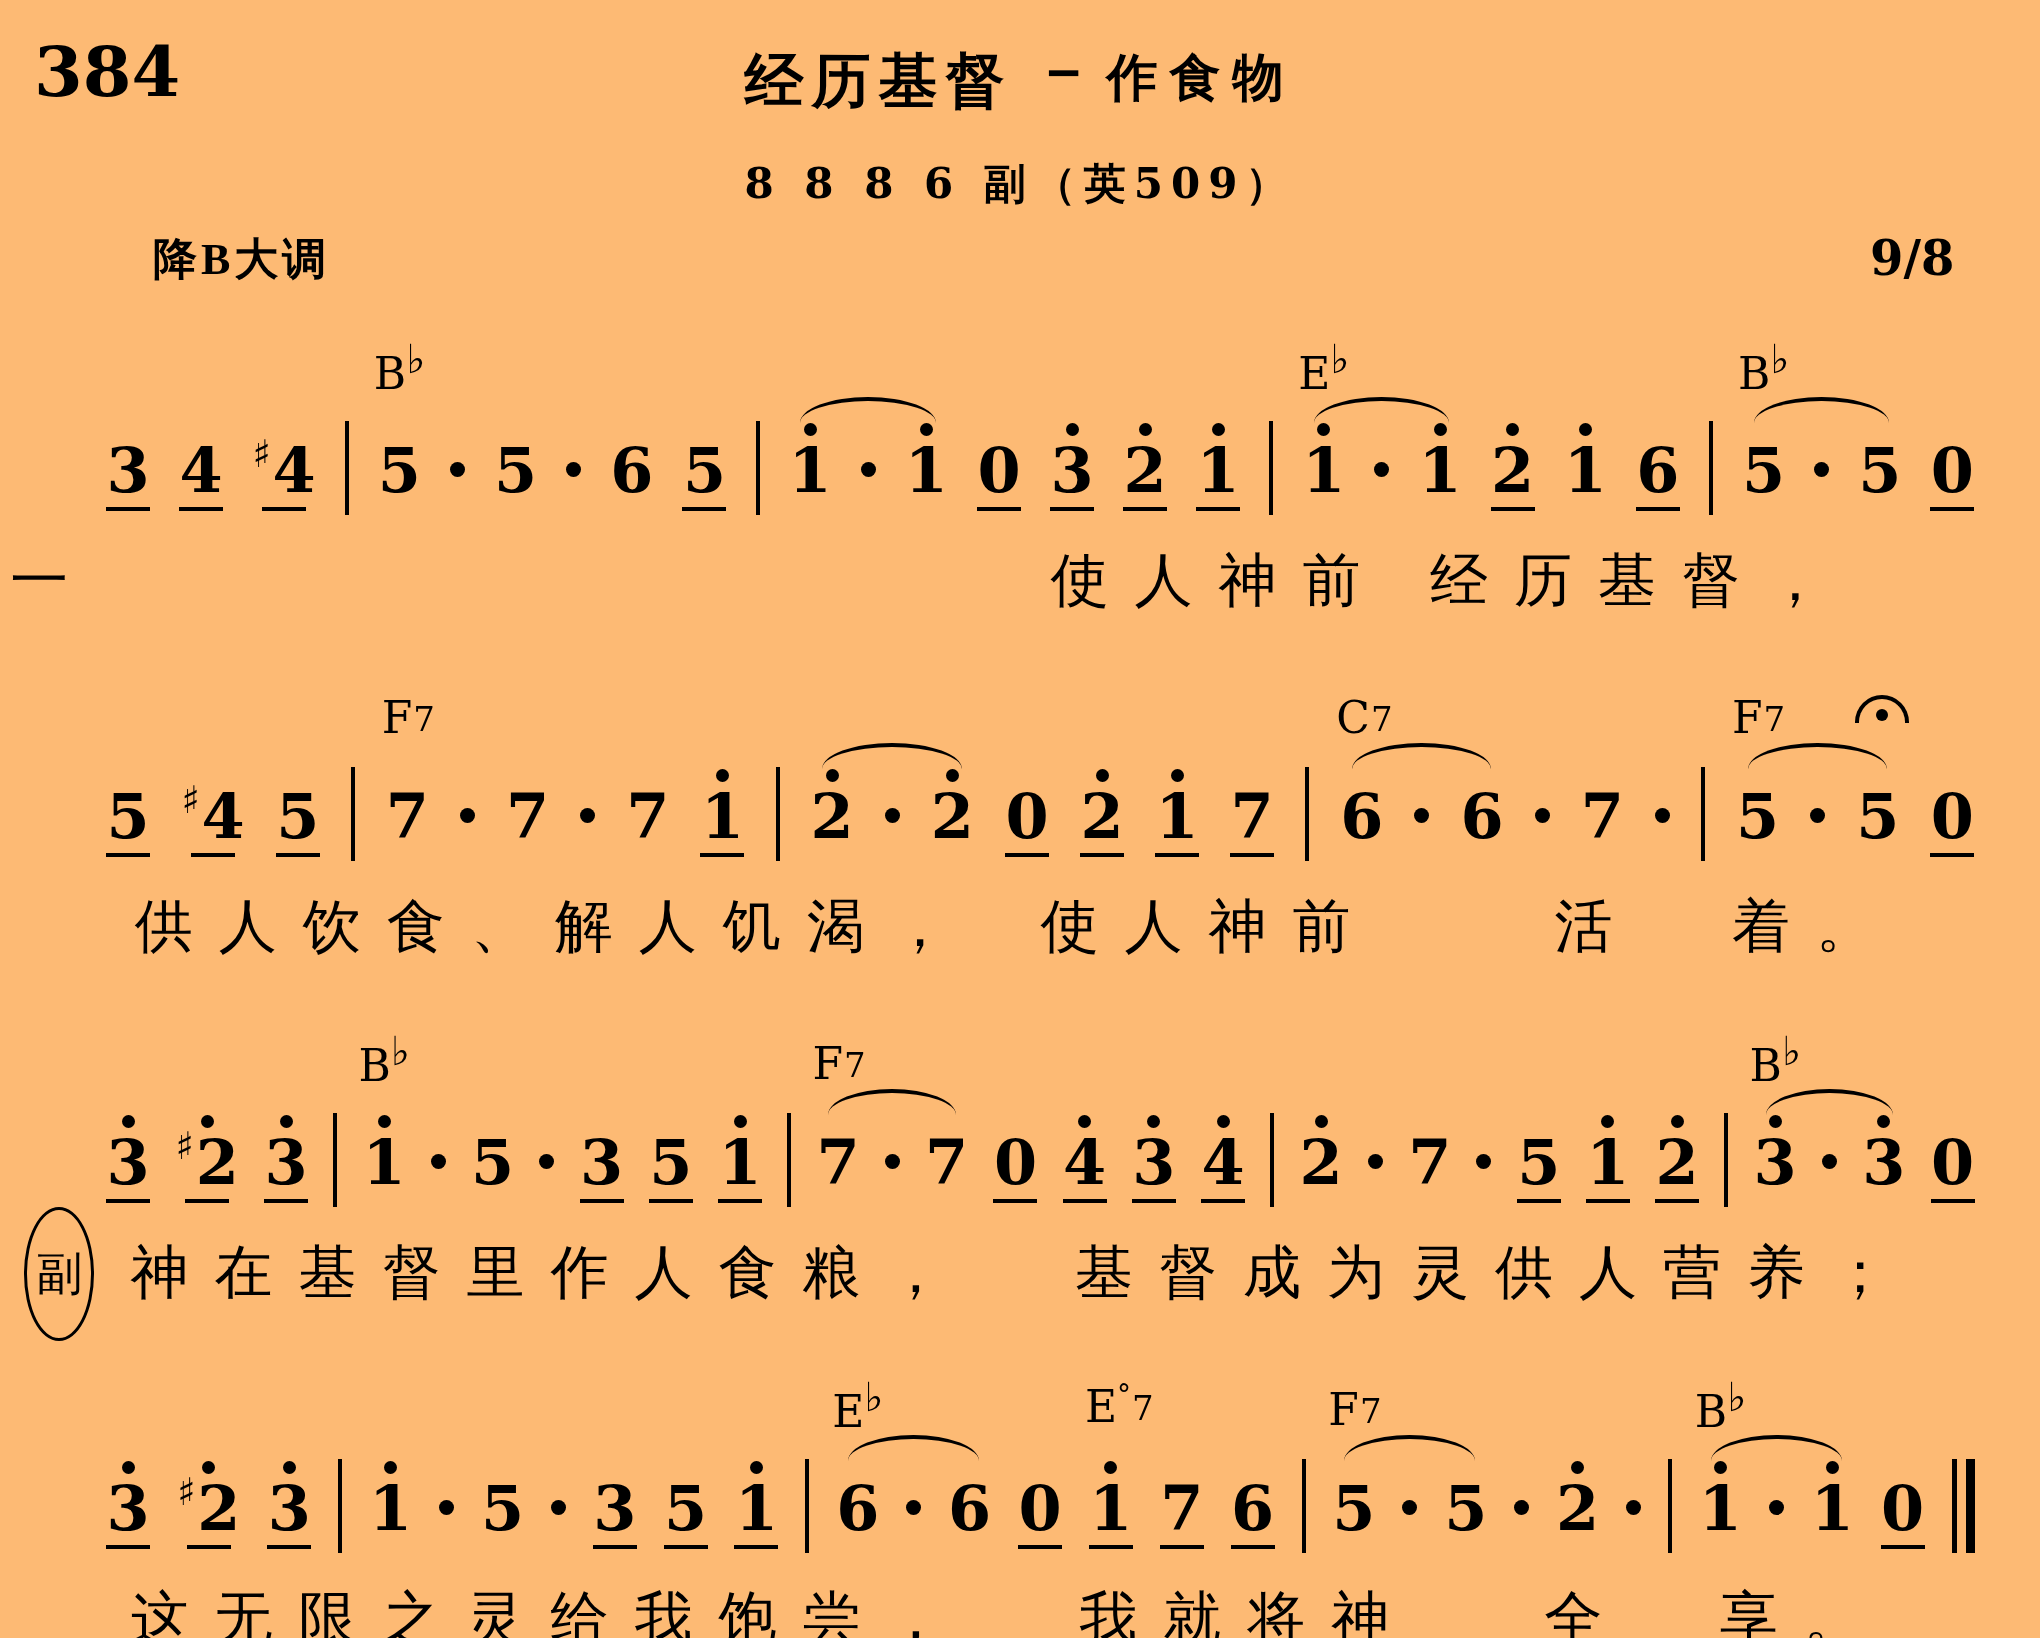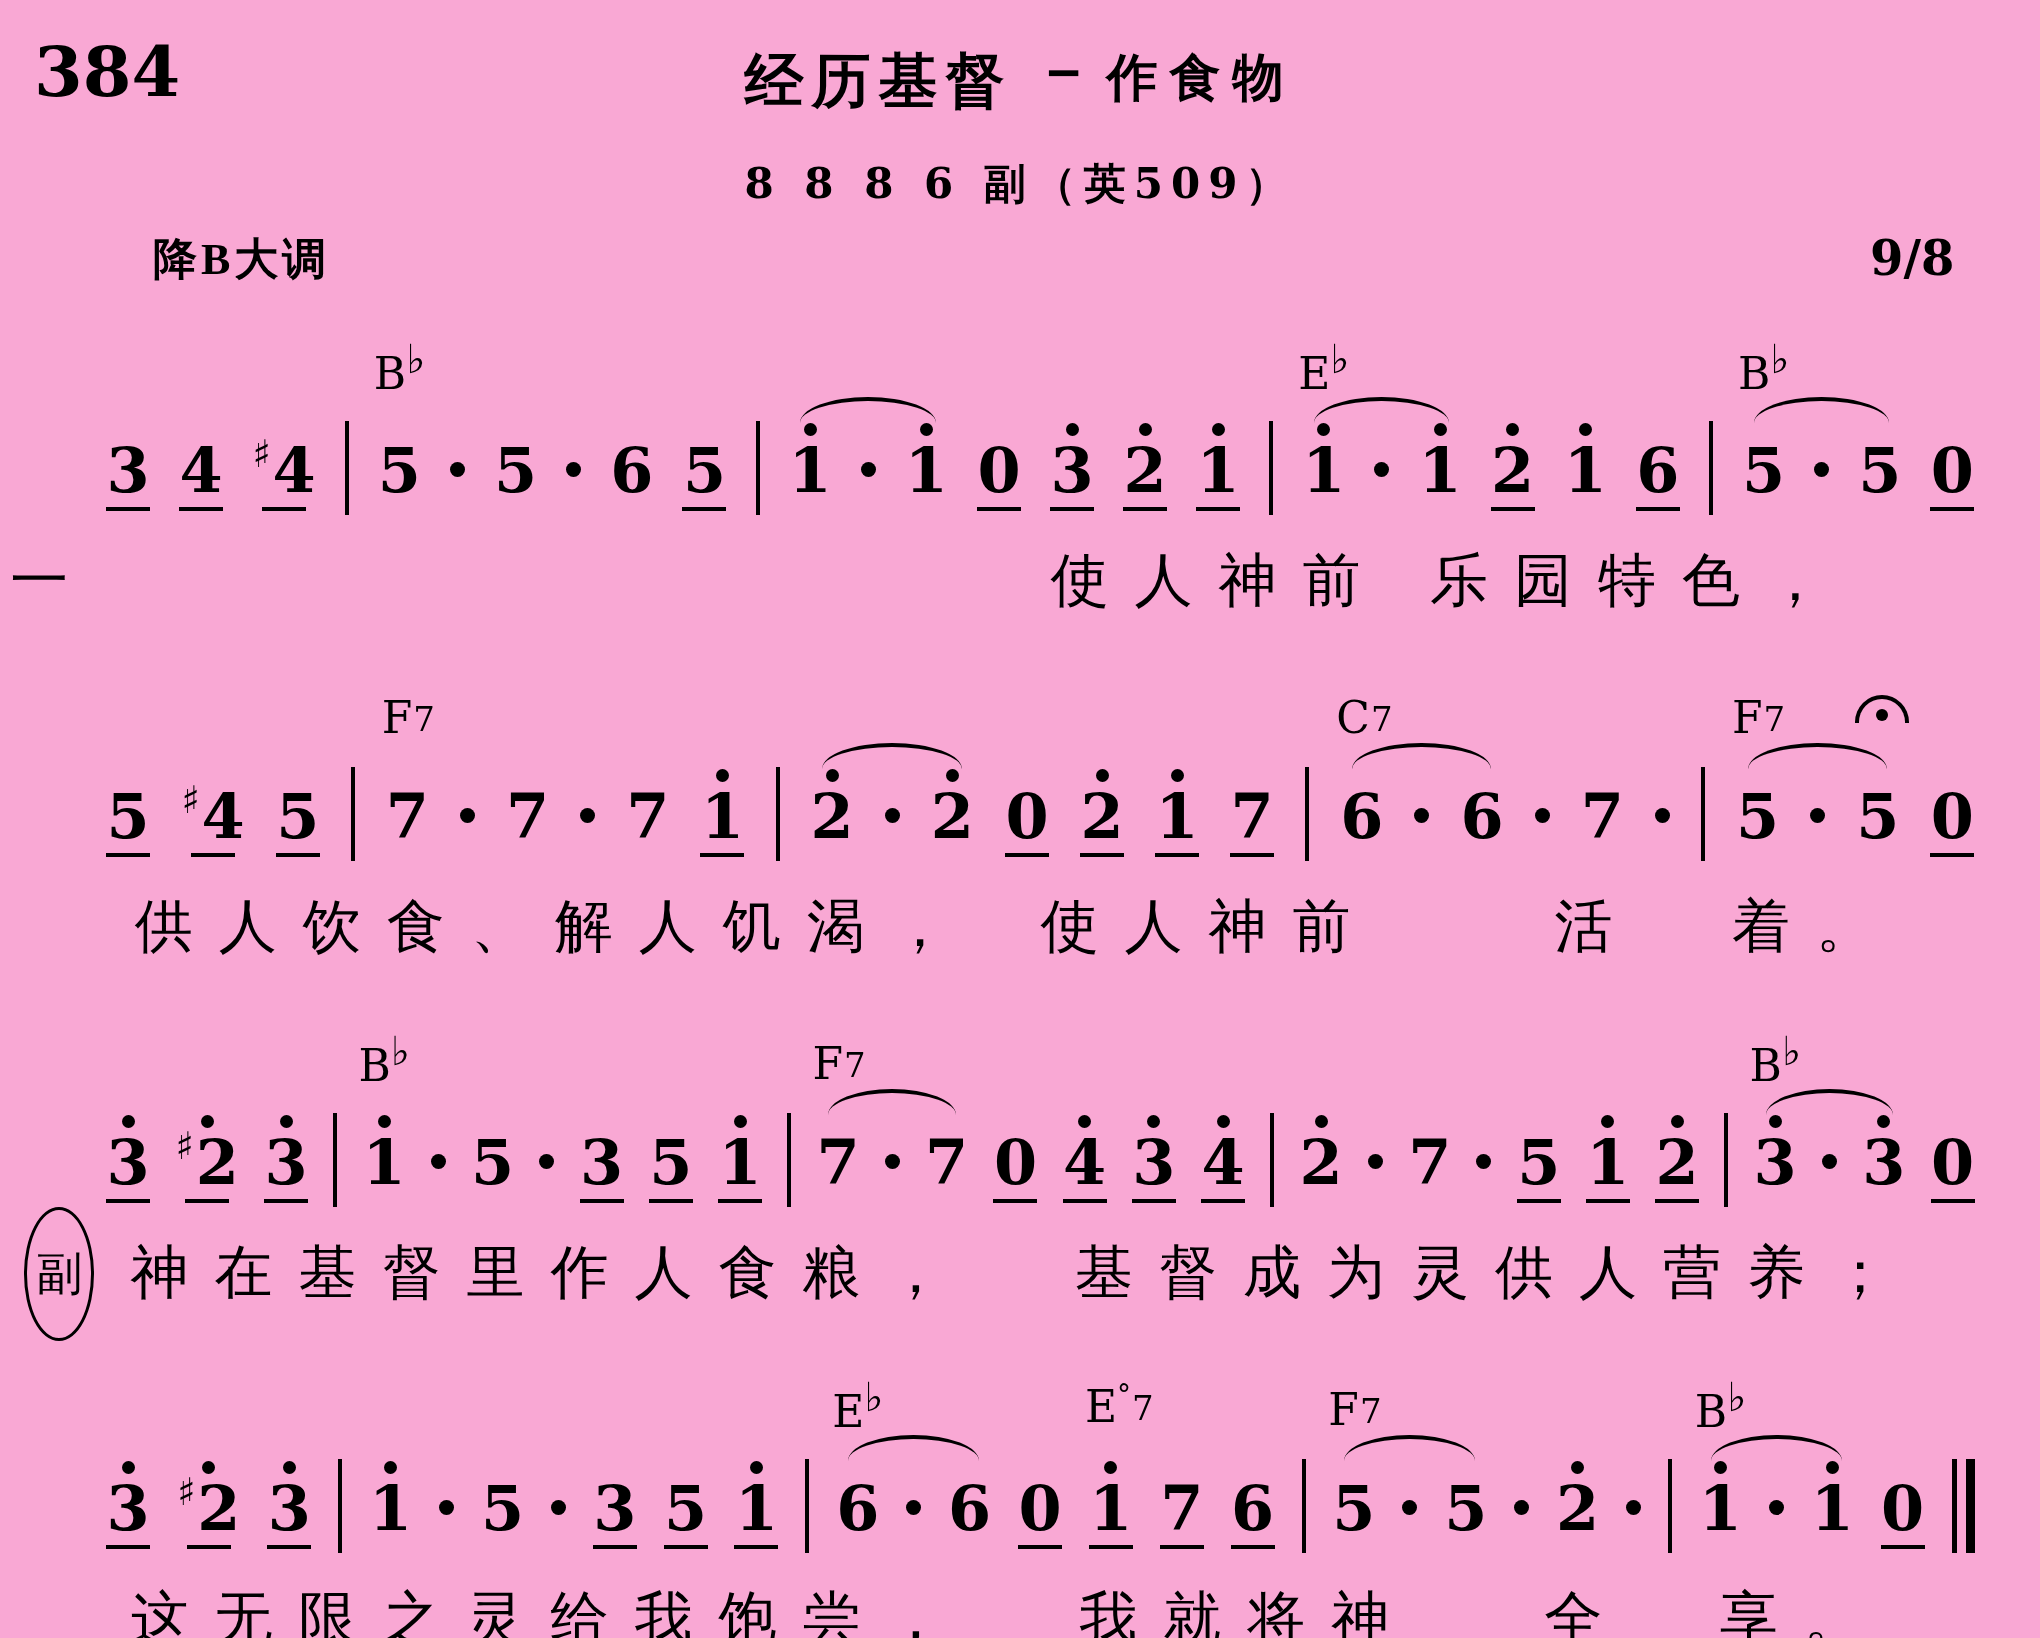--- a/index.html
+++ b/index.html
@@ -1,16 +1,16 @@
 <!DOCTYPE html>
 <html><head>
 <meta charset="utf-8">
 <style>
   html,body{margin:0;padding:0;background:#888;}
-  .page{position:relative;width:2040px;height:1638px;background:#f9a8d4;color:#000;overflow:hidden;
+  .page{position:relative;width:2040px;height:1638px;background:#fdba74;color:#000;overflow:hidden;
         font-family:"Liberation Serif","DejaVu Serif",serif;}
   
   .hymn-no{position:absolute;left:34px;top:30px;font:bold 70px "DejaVu Serif",serif;}
   .titlewrap{margin:0 auto;padding-top:28px;width:86%;text-align:center;white-space:nowrap;}
   .tmain{font-weight:bold;font-size:59px;letter-spacing:8px;}
   .tdash{font-weight:bold;font-size:62px;margin:0 8px 0 16px;vertical-align:10px;}
   .tsub{font-weight:bold;font-size:51px;letter-spacing:12px;vertical-align:6px;}
   .meter{margin:34px auto 0;width:86%;text-align:center;font:bold 42px "DejaVu Serif",serif;letter-spacing:8px;}
   .meta{display:flex;justify-content:space-between;margin:18px 4.2% 18px 7.5%;}
   .key{font:bold 44px "Liberation Serif",serif;letter-spacing:4px;}
@@ -268,21 +268,21 @@
             <div class="ulbar"></div>
           </div>
         </div>
         <div class="slur" style="left: 694.04px; width: 135.92px;"></div>
         <div class="slur" style="left: 1208.04px; width: 134.92px;"></div>
         <div class="slur" style="left: 1648.04px; width: 134.92px;"></div>
       </div>
     <div class="lyr">
         <span class="seg" style="left: 0.5%;">一</span>
         <span class="seg" style="left: 51.5%;">使人神前</span>
-        <span class="seg" style="left: 70.1%;">乐园特色，</span>
+        <span class="seg" style="left: 70.1%;">经历基督，</span>
       </div>
   </div>
   <div class="system">
     <div class="nline">
         <div class="note">
           <div class="hislot"></div>
           <div class="drow">
             <span class="dg">5</span>
           </div>
           <div class="ulslot">

